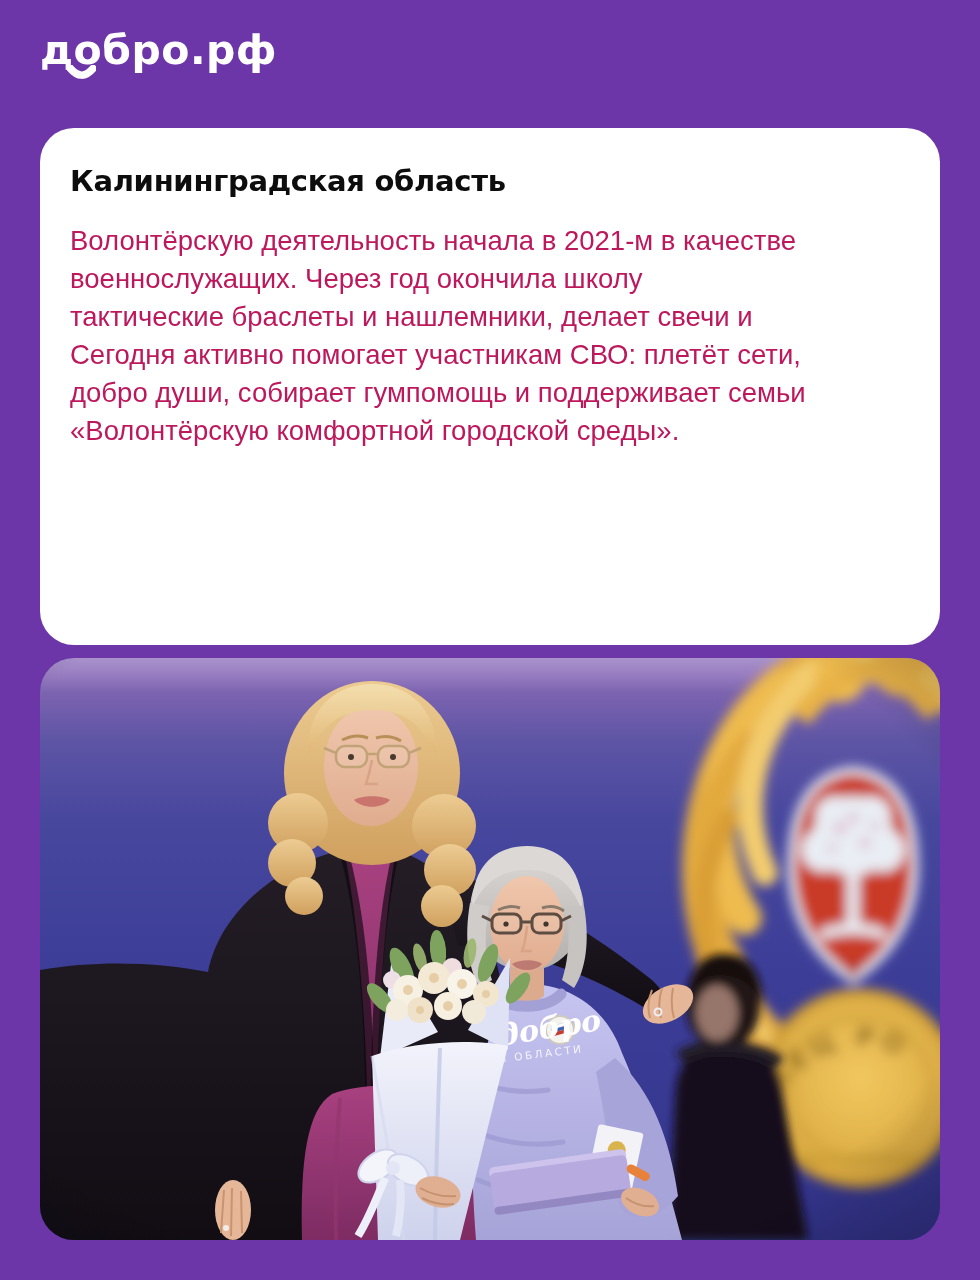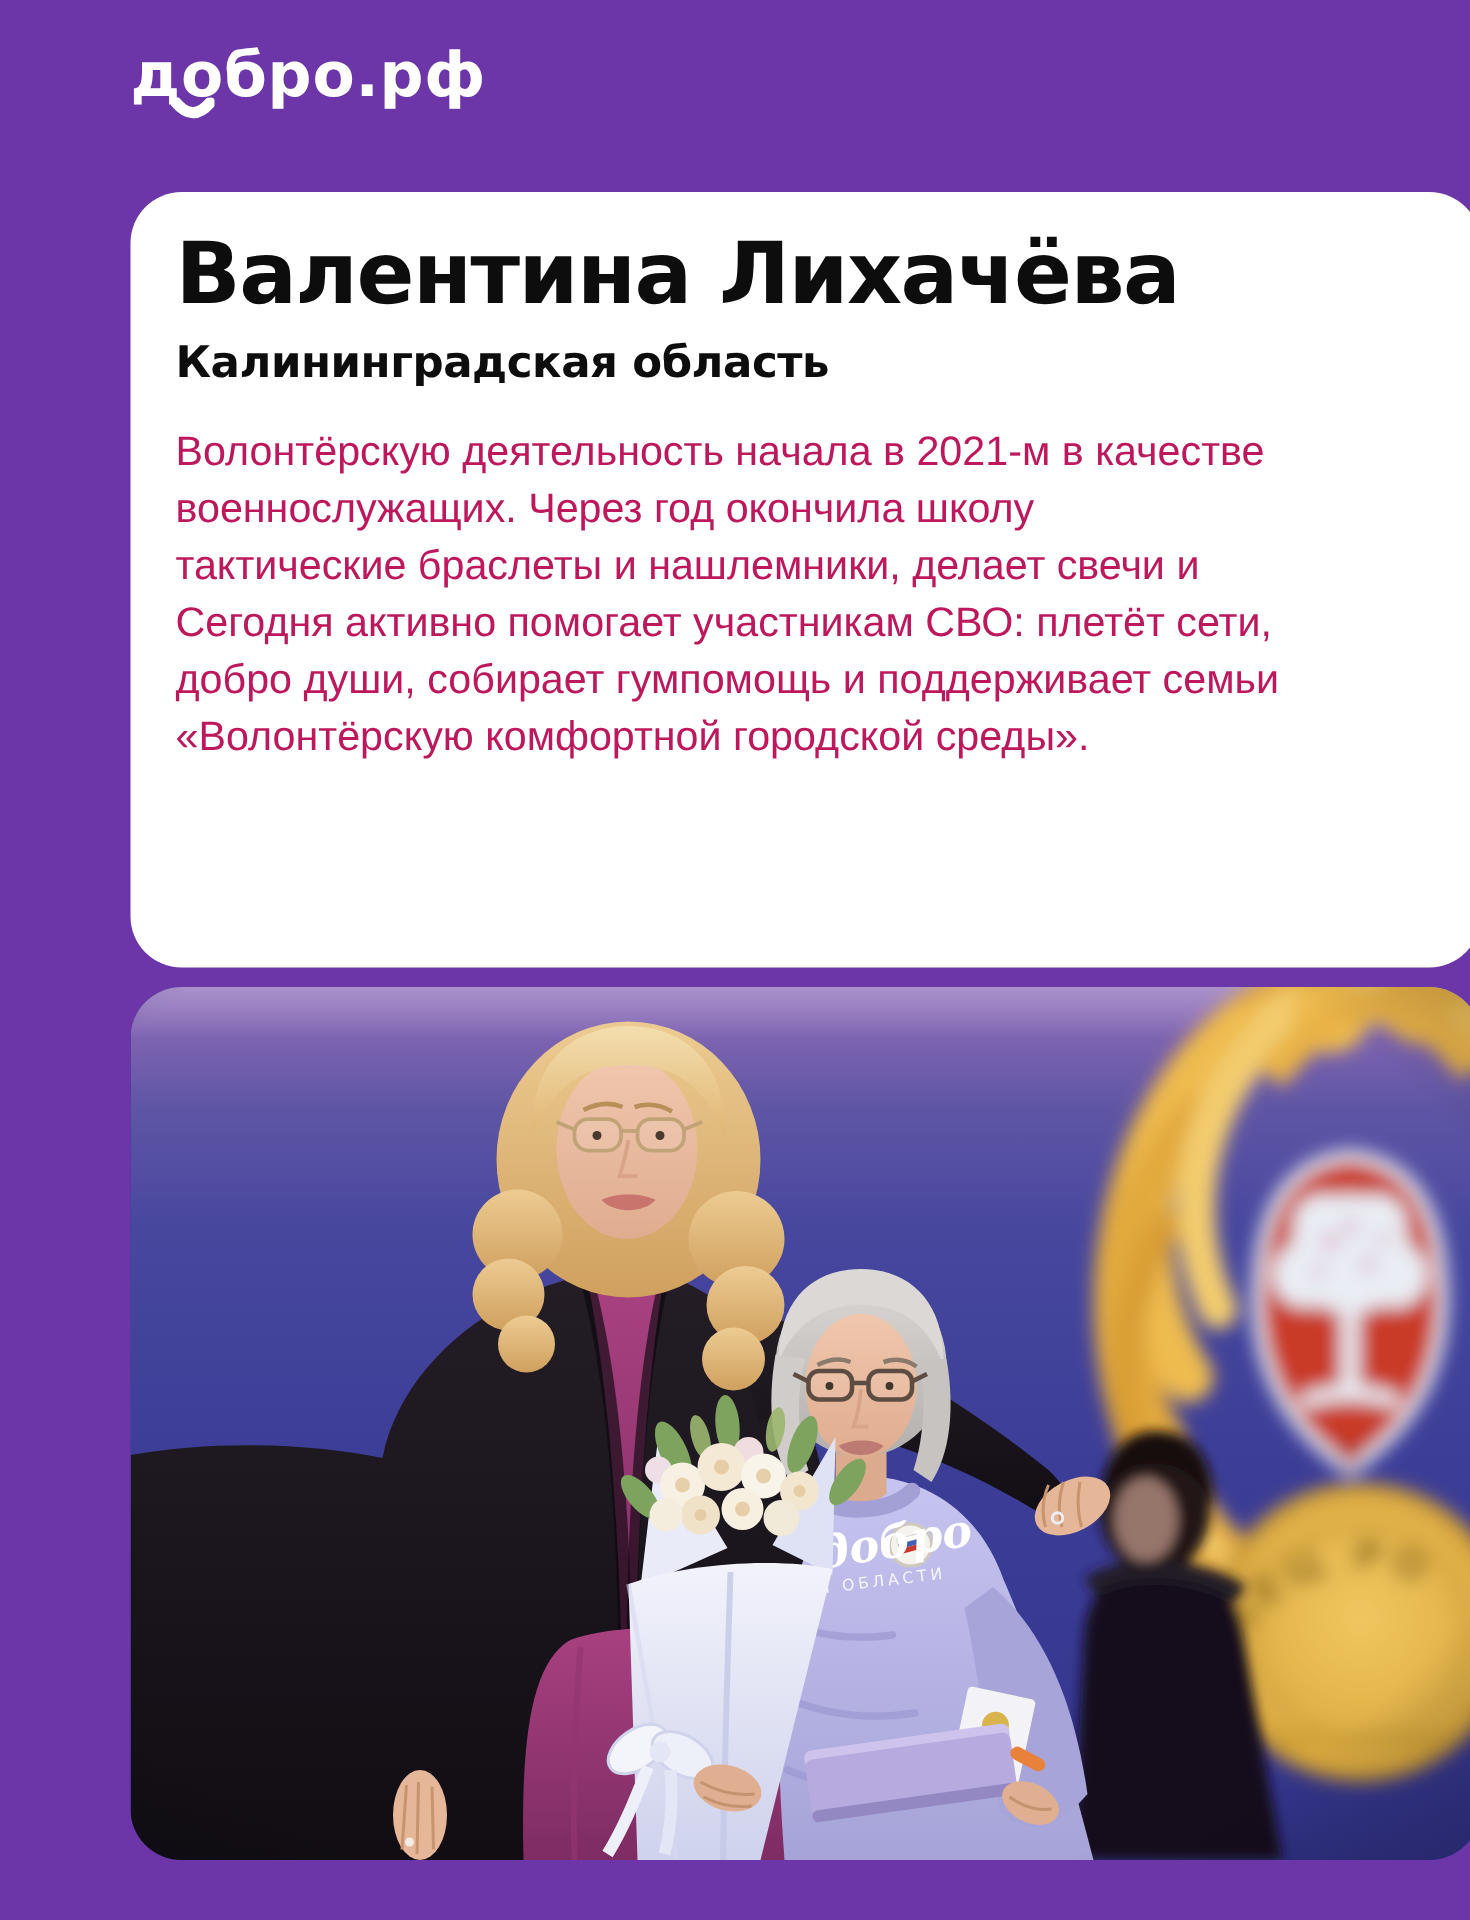--- a/index.html
+++ b/index.html
@@ -2,21 +2,21 @@
 <html><head>
 <meta charset="utf-8">
 <style>
   html,body{margin:0;padding:0;}
   body{
     width:980px;height:1280px;
     background:#6c36a8;
     font-family:"DejaVu Sans","Liberation Sans",sans-serif;
     position:relative;overflow:hidden;
   }
-  .page{position:absolute;inset:0;background:#6c36a8;margin-left:47px;}
+  .page{position:absolute;inset:0;background:#6c36a8;}
 
   
   .logo{position:absolute;left:40px;top:26px;height:64px;color:#fff;}
   .logo-text{
     font-family:"DejaVu Sans",sans-serif;
     font-weight:800;font-size:41px;letter-spacing:.5px;color:#ffffff;
   }
   .logo-smile{position:absolute;left:27px;top:39px;width:29px;height:16px;}
 
   
@@ -50,21 +50,20 @@
 <div class="page">
 
   <div class="logo">
     <span class="logo-text">добро.рф</span>
     <svg class="logo-smile" viewBox="0 0 29 16">
       <path d="M3,3 Q14.5,17 26,3.5" fill="none" stroke="#ffffff" stroke-width="7.5" stroke-linecap="round"></path>
     </svg>
   </div>
 
   <section class="card">
-    <h1 class="person-name">Валентина Лихачёва</h1>
     <h2 class="person-region">Калининградская область</h2>
     <div class="desc">
       <div class="line">Волонтёрскую деятельность начала в 2021-м в качестве</div>
       <div class="line">военнослужащих. Через год окончила школу</div>
       <div class="line">тактические браслеты и нашлемники, делает свечи и</div>
       <div class="line">Сегодня активно помогает участникам СВО: плетёт сети,</div>
       <div class="line">добро души, собирает гумпомощь и поддерживает семьи</div>
       <div class="line">«Волонтёрскую комфортной городской среды».</div>
     </div>
   </section>

